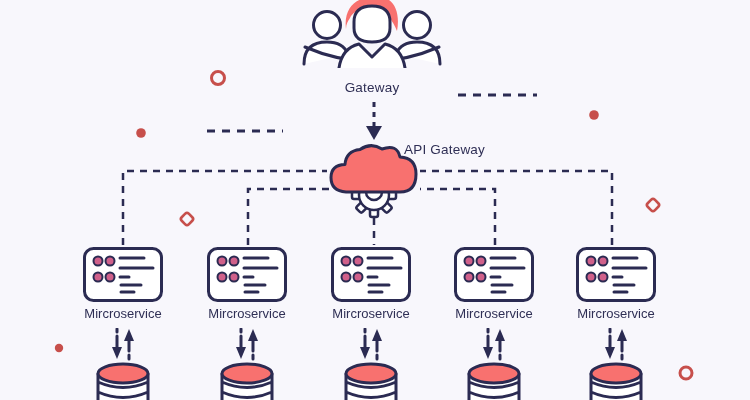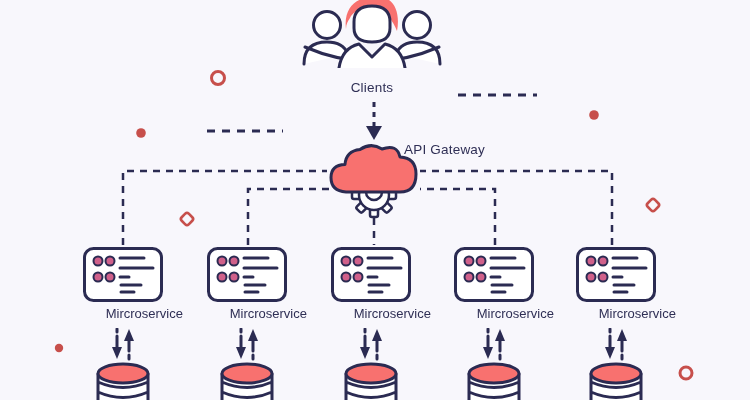--- a/index.html
+++ b/index.html
@@ -13,21 +13,21 @@
     font-family:"Liberation Sans",sans-serif;color:var(--text);
   }
   .stage svg{display:block;}
   .overlay{position:absolute;left:0;top:0;z-index:1;pointer-events:none;}
   .node{position:absolute;z-index:2;}
   .lbl{position:absolute;z-index:3;font-size:13.5px;letter-spacing:.2px;color:var(--text);}
   .lbl.center{text-align:center;}
   .clients-label{left:302px;top:80px;width:140px;}
   .gateway-label{left:404px;top:142px;}
   .col{position:absolute;top:247px;width:80px;z-index:2;}
-  .ms-label{position:absolute;top:59px;left:-20px;width:120px;text-align:right;font-size:13px;}
+  .ms-label{position:absolute;top:59px;left:-20px;width:120px;text-align:center;font-size:13px;}
   .arrows{position:absolute;top:81px;left:27px;}
   .db{position:absolute;top:115px;left:13px;}
   .conn{stroke:var(--outline);stroke-width:2.5;fill:none;stroke-dasharray:7 6;}
   .deco-dash{stroke:var(--outline);stroke-width:3;fill:none;stroke-dasharray:8 7;}
   .ink{stroke:var(--outline);fill:none;stroke-linecap:round;}
   .ink-fill{fill:var(--outline);}
   .white{fill:#ffffff;}
   .coral{fill:var(--coral);}
   .acc-stroke{stroke:var(--accent-red);fill:none;}
   .acc-fill{fill:var(--accent-red);}
@@ -69,21 +69,21 @@
       <circle class="white ink" stroke-width="3" cx="25" cy="25" r="13.5"></circle>
       <path class="white ink" stroke-width="3" d="M2,64 Q2,42 25,42 Q41,42 46,54"></path>
       <circle class="white ink" stroke-width="3" cx="115" cy="25" r="13.5"></circle>
       <path class="white ink" stroke-width="3" d="M138,64 Q138,42 115,42 Q99,42 94,54"></path>
       <path class="ink" stroke-width="3" d="M3,47 Q70,76 137,47"></path>
       <path class="coral" d="M44,29 C41,6 57,-4 71,-2 C90,-7 99,10 95,31 C90,18 81,10 72,13 C62,6 50,12 48,18 C46,21 44,24 44,29 Z"></path>
       <path class="white ink" stroke-width="3" d="M52,22 Q52,6 70,6 Q88,6 88,22 L88,28 Q88,42 70,42 Q52,42 52,28 Z"></path>
       <path class="white ink" stroke-width="3" stroke-linejoin="round" d="M37,68 Q40,48 57,44 L70,57 L83,44 Q100,48 103,68"></path>
     </svg>
   </div>
-  <div class="lbl center clients-label">Clients</div>
+  <div class="lbl center clients-label">Gateway</div>
 
   <div class="node" style="left:326px;top:142px;">
     <svg width="96" height="78" viewBox="0 0 96 78">
       <g style="fill:#fff;stroke:var(--outline);stroke-width:2.5" transform="translate(48,53)">
         <rect x="-4" y="-22" width="8" height="9" rx="2"></rect>
         <rect x="-4" y="-22" width="8" height="9" rx="2" transform="rotate(45)"></rect>
         <rect x="-4" y="-22" width="8" height="9" rx="2" transform="rotate(90)"></rect>
         <rect x="-4" y="-22" width="8" height="9" rx="2" transform="rotate(135)"></rect>
         <rect x="-4" y="-22" width="8" height="9" rx="2" transform="rotate(180)"></rect>
         <rect x="-4" y="-22" width="8" height="9" rx="2" transform="rotate(225)"></rect>

